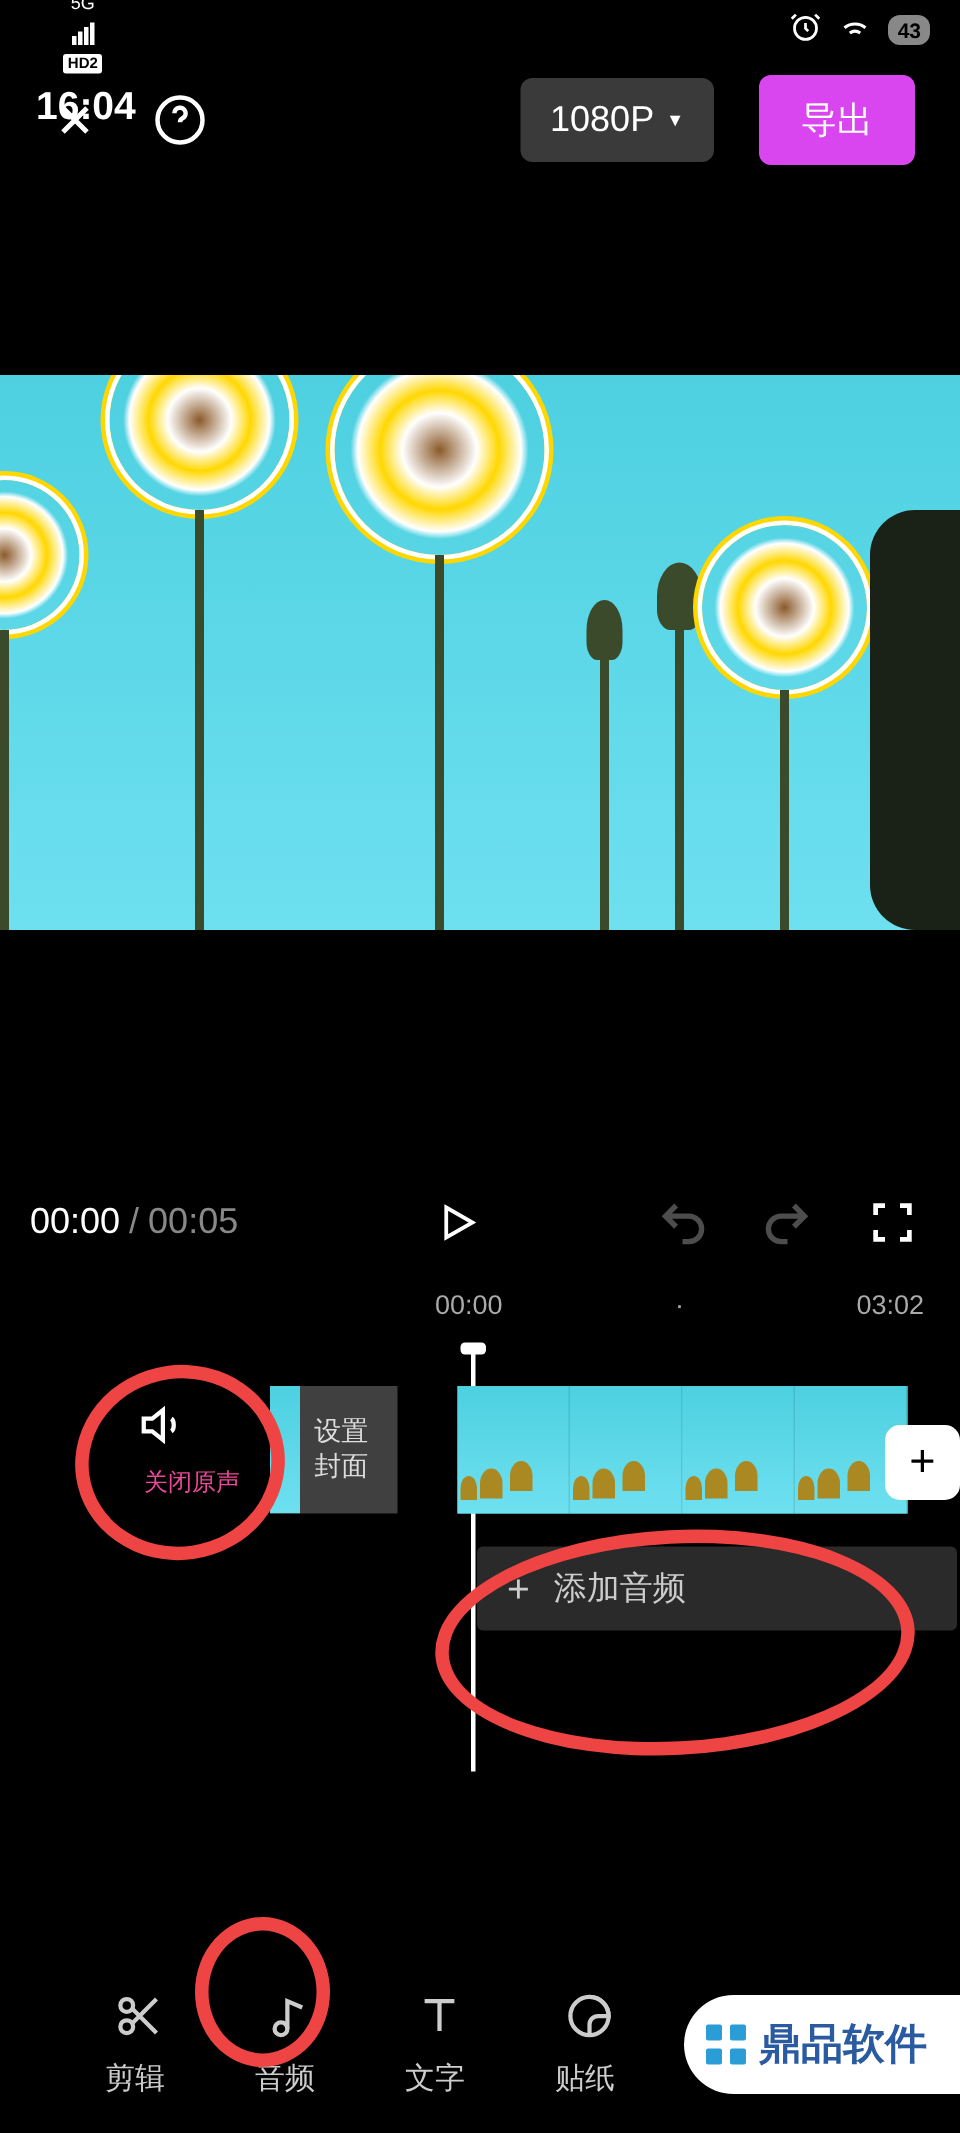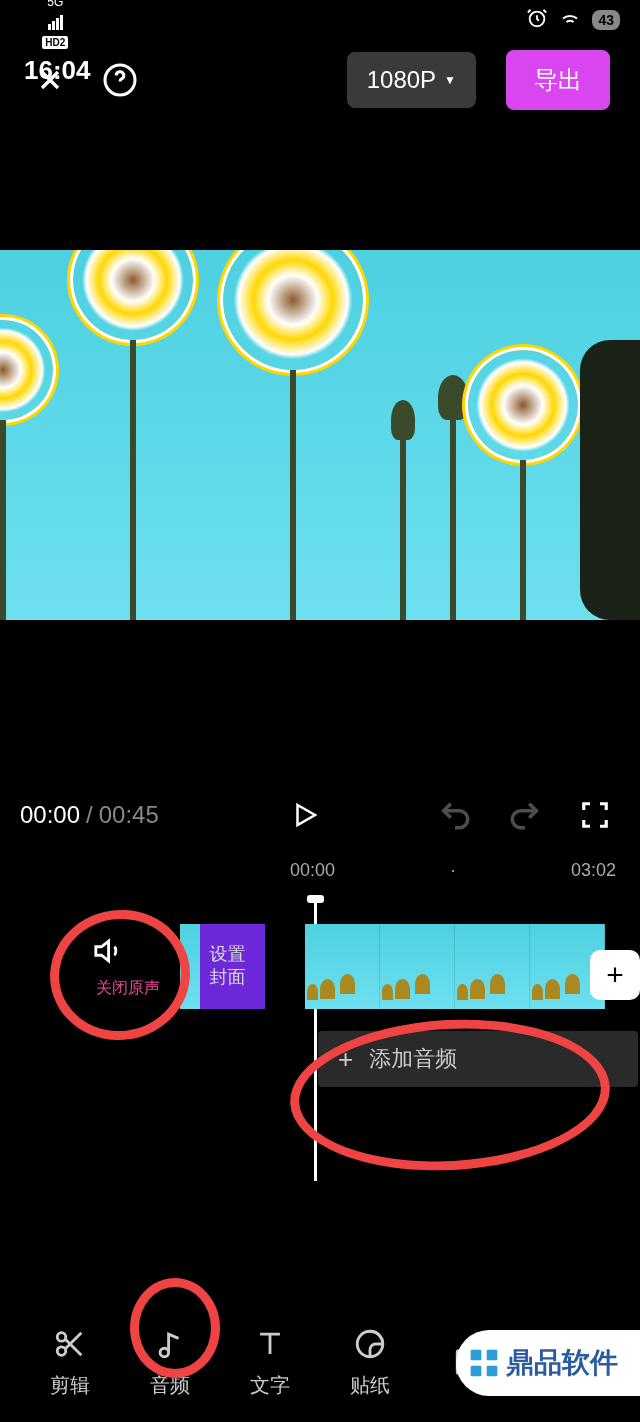--- a/index.html
+++ b/index.html
@@ -50,32 +50,32 @@
 .ruler-dot::before { content: '·'; margin: 0 35px; }
 
 .timeline-area { margin-top: 40px; position: relative; height: 260px; }
 .playhead { position: absolute; left: 314px; top: -20px; width: 3px; height: 280px; background: #fff; }
 .playhead::before { content: ''; position: absolute; top: -6px; left: -7px; width: 17px; height: 8px; background: #fff; border-radius: 3px; }
 
 .track-row { display: flex; align-items: center; height: 90px; margin-bottom: 20px; }
 .mute-btn { width: 100px; text-align: center; margin-left: 60px; }
 .mute-btn svg { margin-bottom: 6px; }
 .mute-label { font-size: 16px; color: #ec4899; text-align: right; }
-.cover-btn { width: 85px; height: 85px; background: #6d28d9; display: flex; flex-direction: column; align-items: center; justify-content: center; font-size: 18px; color: #ddd; line-height: 1.3; margin-left: 20px; position: relative; overflow: hidden; }
+.cover-btn { width: 85px; height: 85px; background: #404040; display: flex; flex-direction: column; align-items: center; justify-content: center; font-size: 18px; color: #ddd; line-height: 1.3; margin-left: 20px; position: relative; overflow: hidden; }
 .cover-thumb { position: absolute; left: 0; top: 0; width: 20px; height: 85px; background: linear-gradient(180deg,#4dd0e0,#6ee0f0); }
 .video-clip { margin-left: 40px; width: 300px; height: 85px; background: linear-gradient(180deg,#4dd0e0 0%,#6ee0f0 100%); position: relative; display: flex; }
 .clip-mini { flex: 1; border-right: 1px solid rgba(0,0,0,0.1); background: linear-gradient(180deg,#4dd0e0 0%,#6ee0f0 100%); position: relative; }
 .clip-mini::after { content: ''; position: absolute; bottom: 10px; left: 20%; width: 15px; height: 20px; background: #aa8822; border-radius: 50% 50% 0 0; box-shadow: 20px -5px 0 #aa8822, -15px 3px 0 -2px #aa8822; }
 .add-clip { width: 50px; height: 50px; background: #fff; color: #000; border-radius: 10px; display: flex; align-items: center; justify-content: center; font-size: 30px; font-weight: 300; margin-left: -15px; margin-top: 18px; z-index: 2; position: relative; }
 
 .audio-track { margin-left: 318px; width: 320px; height: 56px; background: #2a2a2a; display: flex; align-items: center; padding-left: 20px; gap: 16px; font-size: 22px; color: #ccc; border-radius: 4px; }
 
 
 .bottom-bar { position: absolute; bottom: 0; left: 0; right: 0; height: 120px; display: flex; align-items: center; justify-content: space-around; padding: 0 20px; background: #000; }
-.tool-item { display: flex; flex-direction: column; align-items: center; gap: 10px; width: 80px; }
+.tool-item { display: flex; flex-direction: column; align-items: flex-end; gap: 10px; width: 80px; }
 .tool-label { font-size: 20px; color: #ccc; }
 .tool-icon { height: 36px; display: flex; align-items: center; justify-content: center; }
 
 
 .watermark { position: absolute; bottom: 26px; right: 0; background: #fff; color: #2a5aa0; padding: 14px 22px 14px 50px; border-radius: 40px 0 0 40px; font-size: 28px; font-weight: bold; display: flex; align-items: center; gap: 10px; z-index: 10; }
 .wm-logo { position: absolute; left: 12px; width: 32px; height: 32px; }
 
 
 .anno { position: absolute; border: 9px solid #ef4444; border-radius: 50%; pointer-events: none; z-index: 20; }
 .anno1 { left: 50px; top: 910px; width: 140px; height: 130px; transform: rotate(-8deg); }
@@ -161,21 +161,21 @@
       <div class="stem"></div>
     </div>
   <div class="flower f7">
       <div class="dark"></div>
     </div>
 </div>
 
 <div class="player">
   <span class="time-current">00:00</span>
   <span class="time-total" style="margin-left:-14px"> / </span>
-  <span class="time-total" style="margin-left:-14px">00:45</span>
+  <span class="time-total" style="margin-left:-14px">00:05</span>
   <div class="player-spacer"></div>
   <div class="play-btn">
     <svg width="30" height="36" viewBox="0 0 24 24" fill="none" stroke="#fff" stroke-width="2">
         <path d="M6 4l14 8-14 8V4z"></path>
       </svg>
   </div>
   <div style="width:60px"></div>
   <div class="undo-btn">
     <svg width="34" height="34" viewBox="0 0 24 24" fill="none" stroke="#fff" stroke-width="2.5">
         <path d="M9 14l-5-5 5-5M4 9h11a6 6 0 0 1 0 12h-3"></path>

